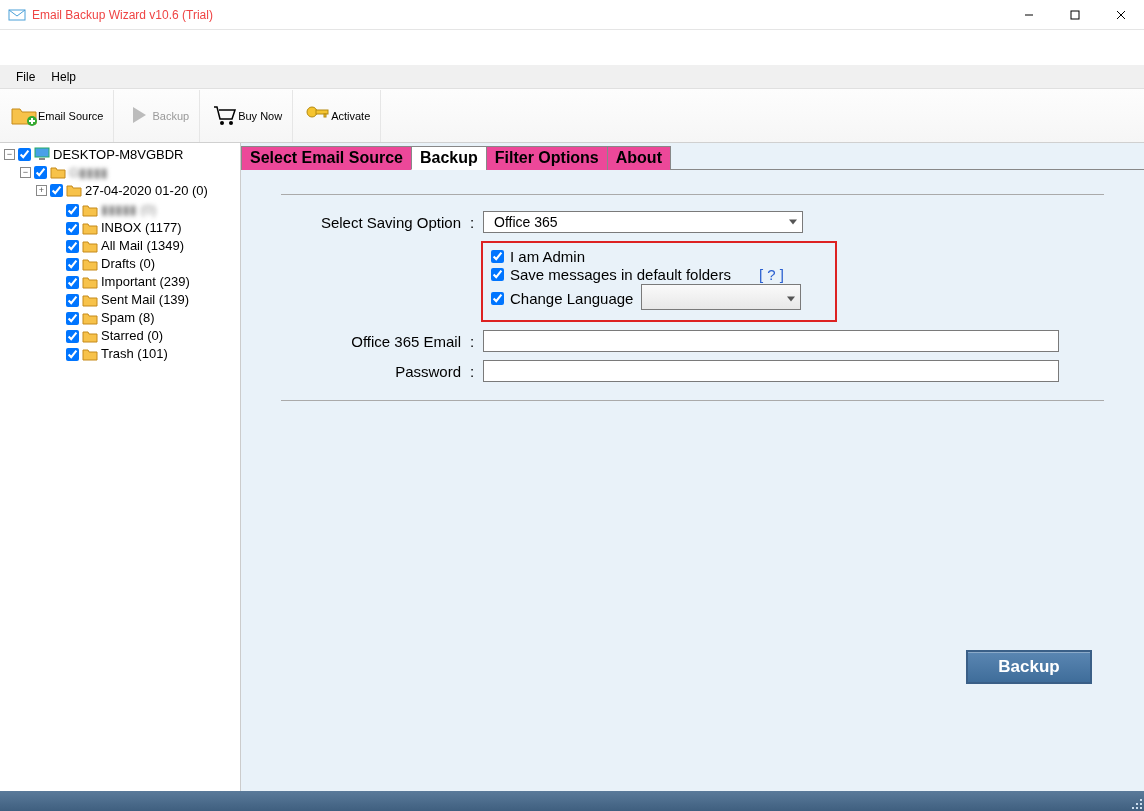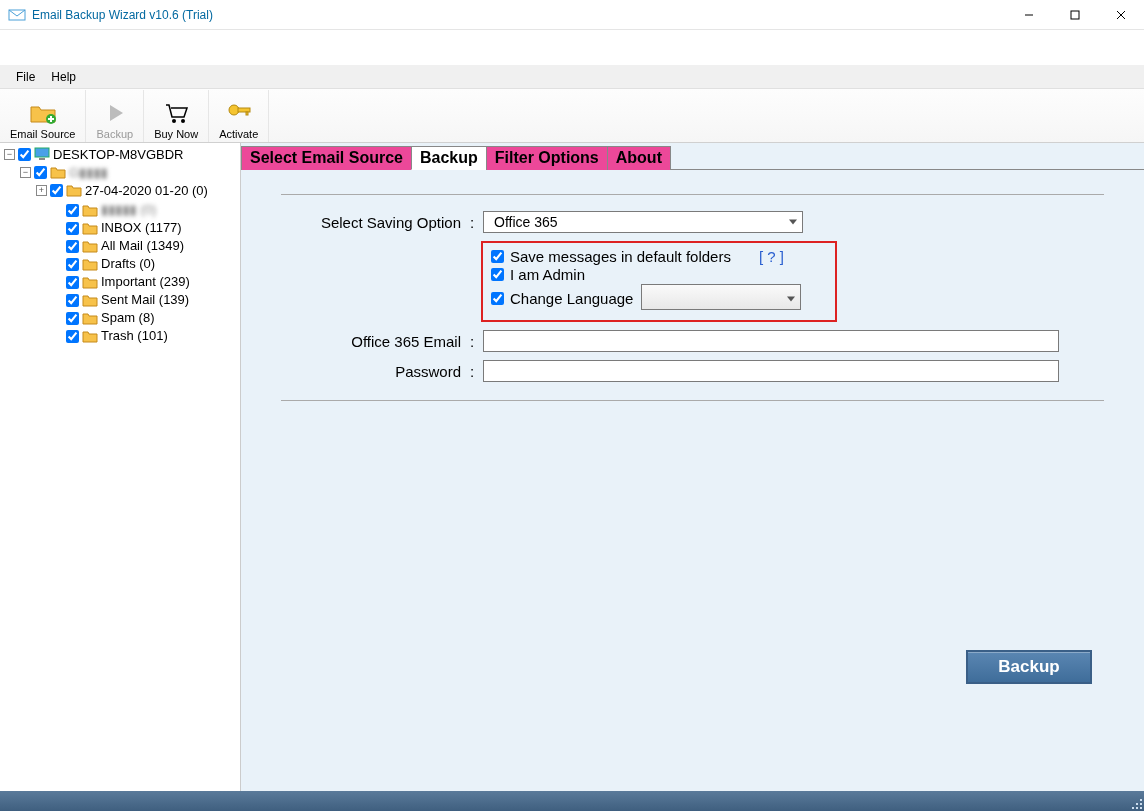--- a/index.html
+++ b/index.html
@@ -15,21 +15,21 @@
 }
 
 .titlebar {
   height: 30px;
   background: #fff;
   display: flex;
   align-items: center;
   border-bottom: 1px solid #e5e5e5;
 }
 .titlebar .app-icon { width: 18px; height: 18px; margin: 0 6px 0 8px; }
-.titlebar .title { font-size: 12px; color: #0369a1; }
+.titlebar .title { font-size: 12px; color: #ef4444; }
 .titlebar .win-controls { margin-left: auto; display: flex; }
 .titlebar .win-btn {
   width: 46px; height: 30px; display:flex; align-items:center; justify-content:center;
   cursor:pointer;
 }
 
 .menubar {
   height: 24px;
   background: #f0f0f0;
   display: flex;
@@ -42,21 +42,21 @@
 .menubar .menu-item { padding: 2px 8px; cursor:pointer; }
 
 .toolbar {
   height: 54px;
   background: linear-gradient(#fdfdfd,#f6f6f6);
   border-bottom: 1px solid #d0d0d0;
   display: flex;
   align-items: center;
 }
 .toolbar .tbtn {
-  display:flex; flex-direction:column; align-items:center; justify-content:flex-end;
+  display:flex; flex-direction:row; align-items:center; justify-content:flex-end;
   padding: 2px 10px; cursor:pointer; font-size:11px;
   height: 52px;
   border-right: 1px solid #e6e6e6;
 }
 .toolbar .tbtn.disabled { color:#999; }
 .toolbar .ticon { width:28px; height:28px; display:flex; align-items:center; justify-content:center; margin-bottom:1px; }
 
 .main { display:flex; height: calc(100% - 30px - 24px - 54px - 20px); }
 .tree {
   width: 241px;
@@ -344,20 +344,30 @@
           <span>Spam (8)</span>
         </div>
         <div class="tree-row indent-3">
           <span style="width: 14px; display: inline-block;"></span>
           <input type="checkbox" class="tree-check" checked="" style="">
           <span class="tree-icon">
             <svg viewBox="0 0 16 14">
               <path d="M1 3h5l1 2h8v8H1z" fill="#f7c24a" stroke="#c58a1a"></path>
             </svg>
           </span>
+          <span>Starred (0)</span>
+        </div>
+        <div class="tree-row indent-3">
+          <span style="width: 14px; display: inline-block;"></span>
+          <input type="checkbox" class="tree-check" checked="" style="">
+          <span class="tree-icon">
+            <svg viewBox="0 0 16 14">
+              <path d="M1 3h5l1 2h8v8H1z" fill="#f7c24a" stroke="#c58a1a"></path>
+            </svg>
+          </span>
           <span>Trash (101)</span>
         </div>
       </div>
   </div>
 
   <div class="content">
     <div class="tabbar">
       <div class="tab inactive">Select Email Source</div>
       <div class="tab active">Backup</div>
       <div class="tab inactive">Filter Options</div>
@@ -373,26 +383,26 @@
         <span class="sel-wrap">
           <select class="sel">
             <option>Office 365</option>
           </select>
         </span>
       </div>
 
       <div class="redbox">
         <div class="chk-row">
           <input type="checkbox" checked="" style="">
+          <span>I am Admin</span>
+        </div>
+        <div class="chk-row">
+          <input type="checkbox" checked="" style="">
           <span>Save messages in default folders</span>
           <span class="helpq">[ ? ]</span>
-        </div>
-        <div class="chk-row">
-          <input type="checkbox" checked="" style="">
-          <span>I am Admin</span>
         </div>
         <div class="chk-row">
           <input type="checkbox" checked="" style="">
           <span>Change Language</span>
           <span class="lang-wrap">
             <select class="lang-sel">
               <option>English</option>
             </select>
           </span>
         </div>

